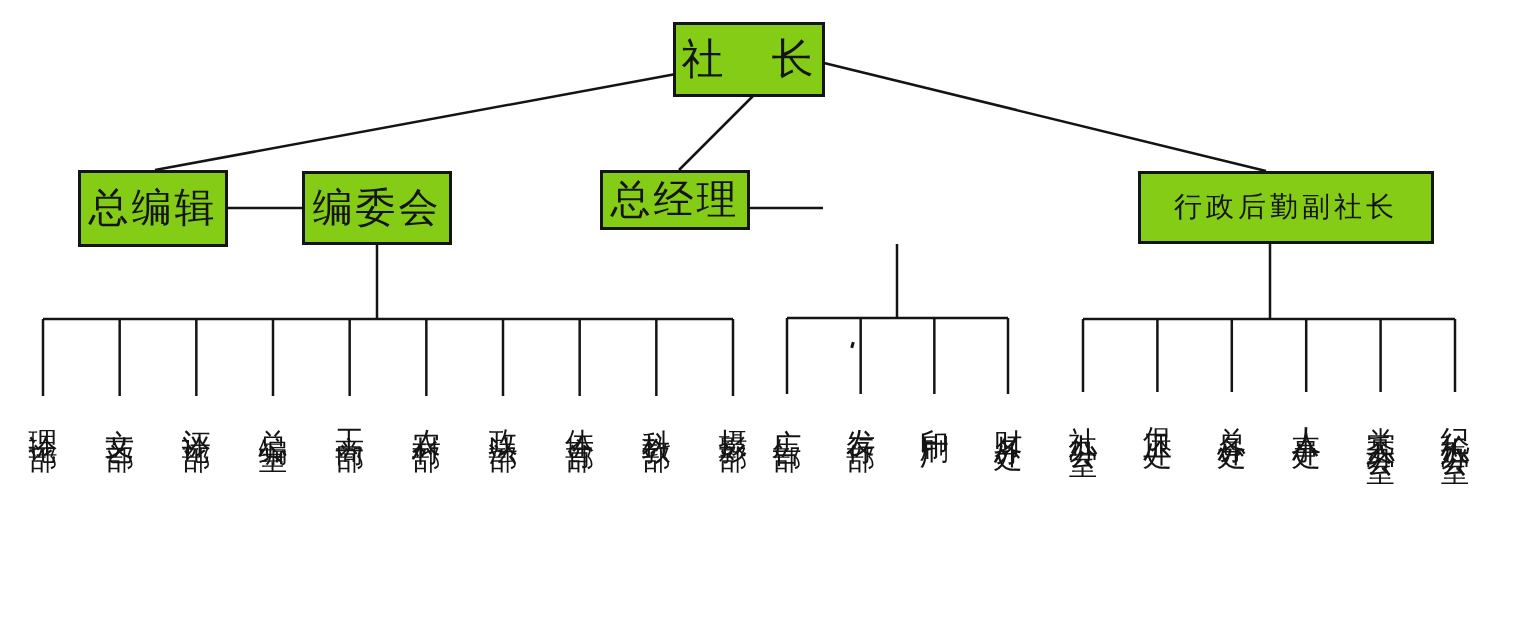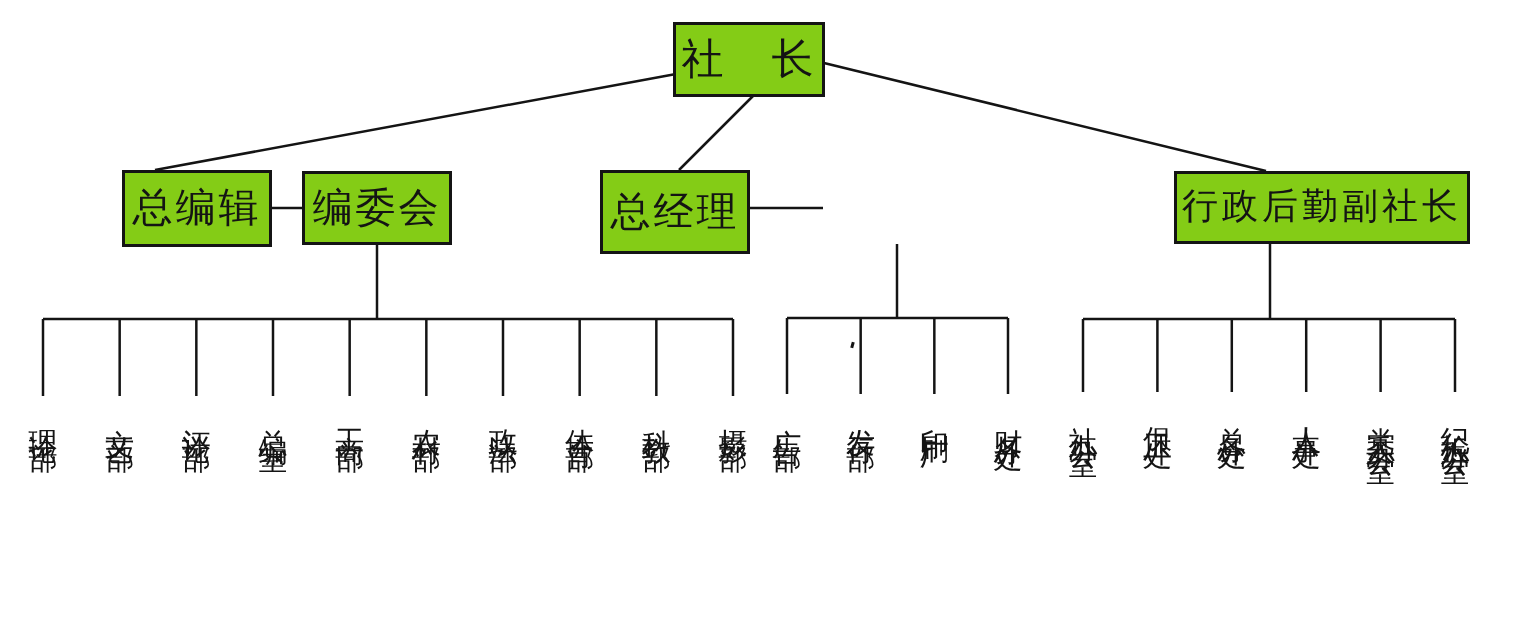--- a/index.html
+++ b/index.html
@@ -26,25 +26,25 @@
     border: 3px solid #141414;
     background: #84cc16;
     display: flex; align-items: center; justify-content: center;
     white-space: nowrap;
     font-size: 40px;
     letter-spacing: 3px;
     font-weight: 500;
   }
   .node span { transform: translateY(-1px); }
   #node-president       { left: 673px; top: 22px;  width: 152px; height: 75px; font-size: 42px; }
-  #node-editor-in-chief { left: 78px;  top: 170px; width: 150px; height: 77px; margin-left: 44px; }
+  #node-editor-in-chief { left: 78px;  top: 170px; width: 150px; height: 77px; }
   #node-editorial-board { left: 302px; top: 171px; width: 150px; height: 74px; }
-  #node-general-manager { left: 600px; top: 170px; width: 150px; height: 84px; }
+  #node-general-manager { left: 600px; top: 170px; width: 150px; height: 60px; }
   #node-manager-dept    { left: 823px; top: 170px; width: 149px; height: 76px; }
-  #node-admin-vp        { left: 1174px; top: 171px; width: 296px; height: 73px; font-size: 36px; letter-spacing: 4px; }
+  #node-admin-vp        { left: 1138px; top: 171px; width: 296px; height: 73px; font-size: 28px; letter-spacing: 4px; }
   .leaf {
     position: absolute;
     transform: translateX(-50%);
     writing-mode: vertical-rl;
     text-orientation: upright;
     font-size: 29px;
     letter-spacing: 7px;
     line-height: 1;
     white-space: nowrap;
     color: #141414;

